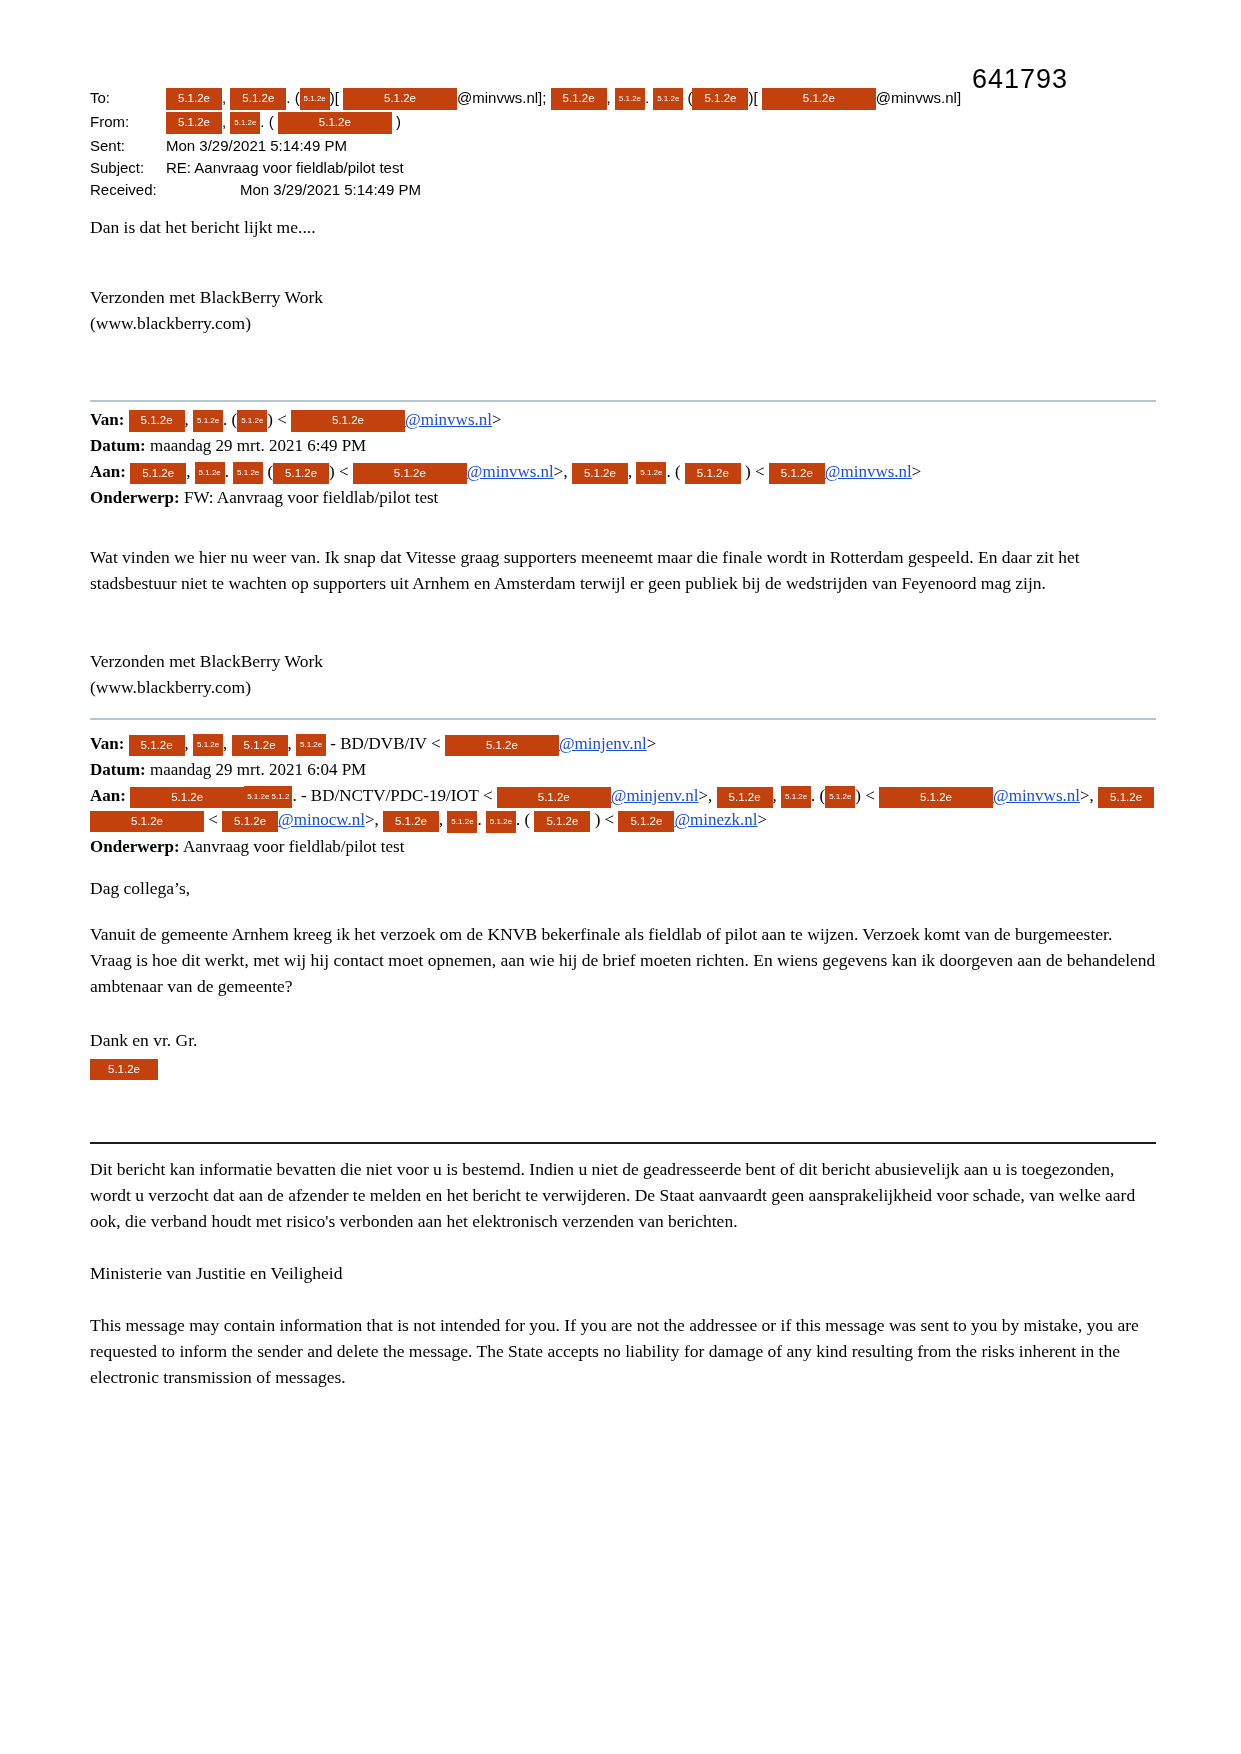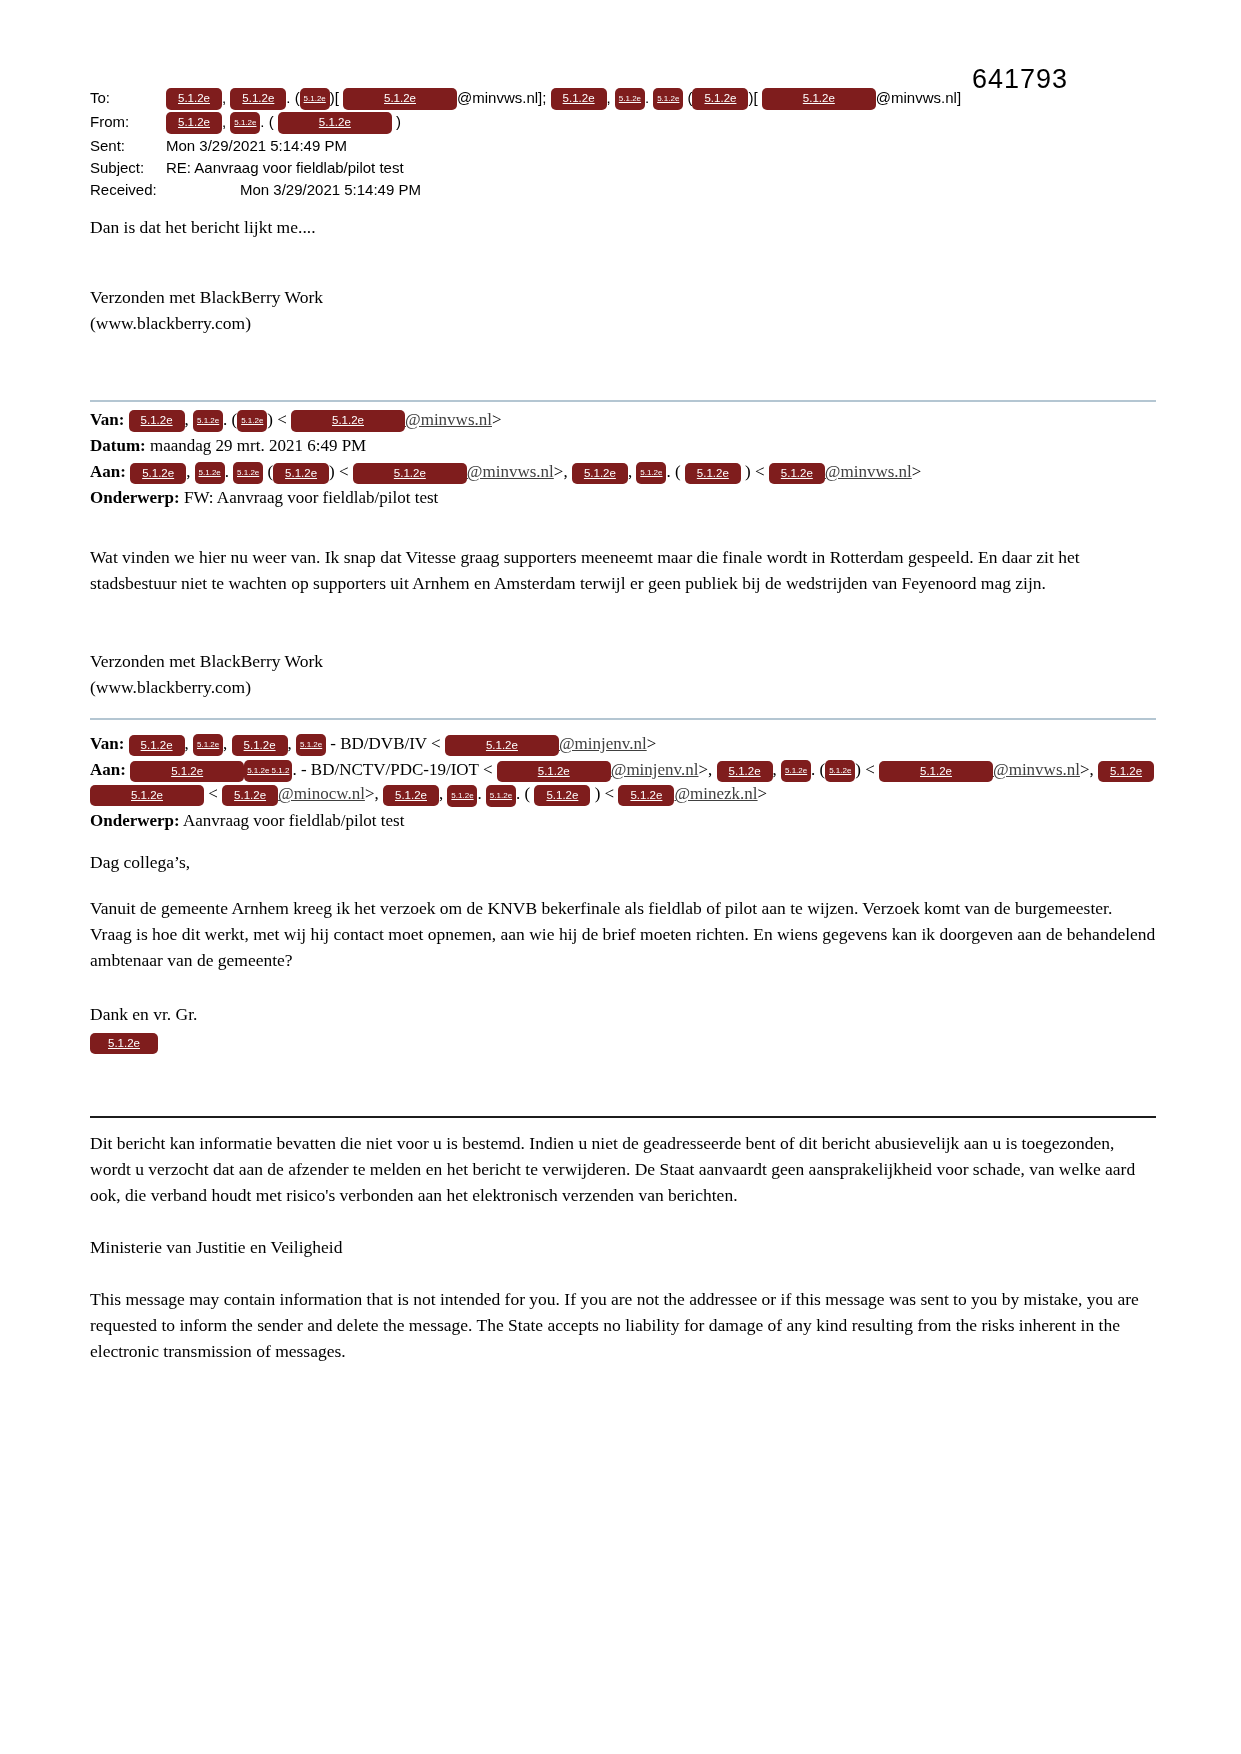--- a/index.html
+++ b/index.html
@@ -20,36 +20,35 @@
   }
   
   .mail-header { font-family:"Liberation Sans", sans-serif; font-size:15px; }
   .mh-row { display:flex; align-items:flex-start; line-height:20px; margin-bottom:2px; }
   .mh-label { font-weight:normal; flex:0 0 76px; }
   .mh-value { flex:1 1 auto; }
   .mh-row.received .mh-value { padding-left:74px; }
   
   .redact {
     display:inline-block;
-    background:#7f1d1d; color:#ffffff;
+    background:#c2410c; color:#ffffff;
     font-family:"Liberation Sans", sans-serif;
     font-size:11.5px; line-height:1;
     padding:5px 7px; min-width:42px;
     text-align:center; vertical-align:middle;
-    border-radius:5px;
+    border-radius:0;
     white-space:nowrap;
-    text-decoration:underline;
   }
   .redact.s { font-size:8px; padding:7px 3px; min-width:24px; }
   .redact.w { min-width:100px; }
   .sig-redact { margin-top:6px; }
   
   .q-row { font-size:17px; line-height:24px; margin-bottom:2px; }
   .q-label { font-weight:bold; }
-  a.mail-link { color:#404040; text-decoration:underline; cursor:pointer; }
+  a.mail-link { color:#1d4ed8; text-decoration:underline; cursor:pointer; }
   
   .para { font-size:17.5px; line-height:26px; }
   .m1 { margin-top:14px; }
   .bb1 { margin-top:44px; }
   .divider-light { border:none; border-top:2px solid #b4c6d2; margin:0; margin-top:64px; }
   .q1 { margin-top:6px; }
   .m2 { margin-top:34px; }
   .bb2 { margin-top:52px; }
   .divider-light.d2 { margin-top:18px; }
   .q2 { margin-top:12px; }
@@ -134,20 +133,25 @@
 
   <hr class="divider-light d2">
 
   <div class="q2">
     <div class="q-row">
       <span class="q-label">Van:</span>
       <span> </span>
       <span><span class="redact">5.1.2e</span>, <span class="redact s">5.1.2e</span>, <span class="redact">5.1.2e</span>, <span class="redact s">5.1.2e</span> - BD/DVB/IV &lt; <span class="redact w">5.1.2e</span><a class="mail-link" href="#">@minjenv.nl</a>&gt;</span>
     </div>
     <div class="q-row">
+      <span class="q-label">Datum:</span>
+      <span> </span>
+      <span>maandag 29 mrt. 2021 6:04 PM</span>
+    </div>
+    <div class="q-row">
       <span class="q-label">Aan:</span>
       <span> </span>
       <span><span class="redact w">5.1.2e</span><span class="redact s">5.1.2e 5.1.2</span>. - BD/NCTV/PDC-19/IOT &lt; <span class="redact w">5.1.2e</span><a class="mail-link" href="#">@minjenv.nl</a>&gt;, <span class="redact">5.1.2e</span>, <span class="redact s">5.1.2e</span>. (<span class="redact s">5.1.2e</span>) &lt; <span class="redact w">5.1.2e</span><a class="mail-link" href="#">@minvws.nl</a>&gt;, <span class="redact">5.1.2e</span> <span class="redact w">5.1.2e</span> &lt; <span class="redact">5.1.2e</span><a class="mail-link" href="#">@minocw.nl</a>&gt;, <span class="redact">5.1.2e</span>, <span class="redact s">5.1.2e</span>. <span class="redact s">5.1.2e</span>. ( <span class="redact">5.1.2e</span> ) &lt; <span class="redact">5.1.2e</span><a class="mail-link" href="#">@minezk.nl</a>&gt;</span>
     </div>
     <div class="q-row">
       <span class="q-label">Onderwerp:</span>
       <span> </span>
       <span>Aanvraag voor fieldlab/pilot test</span>
     </div>
   </div>

